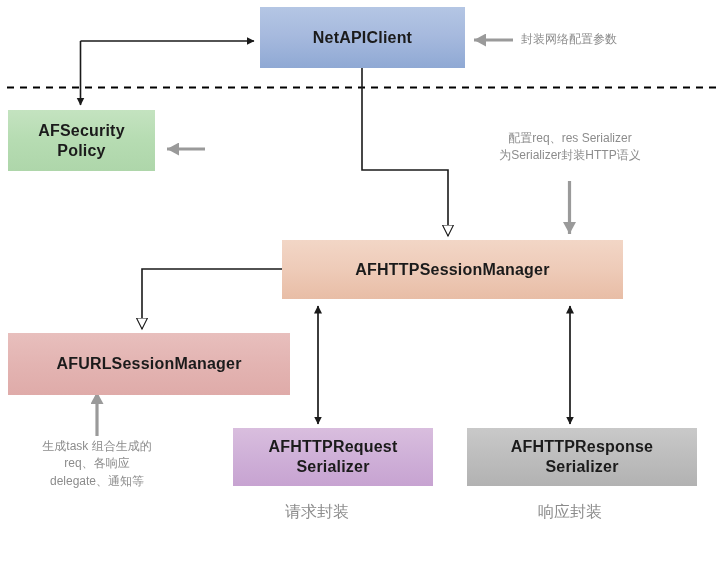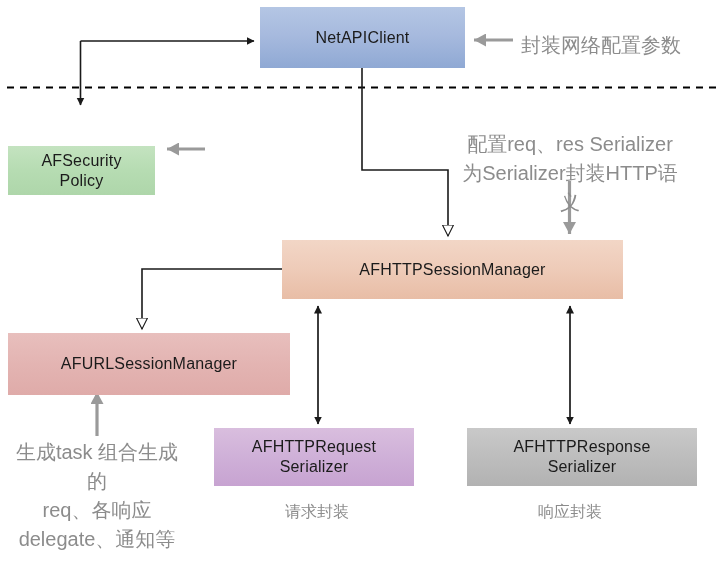--- a/index.html
+++ b/index.html
@@ -28,20 +28,21 @@
     box-sizing: border-box;
     display: flex;
     align-items: center;
     justify-content: center;
     text-align: center;
     color: #1b1b1b;
     font-size: 16px;
     line-height: 1.25;
     letter-spacing: 0.2px;
     z-index: 3;
+    font-weight: bold;
   }
   .node-blue {
     background: linear-gradient(to bottom, #b4c6e4 0%, #a7bade 45%, #8fa9d4 100%);
   }
   .node-green {
     background: linear-gradient(to bottom, #c4e3c0 0%, #b6dcb2 50%, #aed6aa 100%);
   }
   .node-salmon {
     background: linear-gradient(to bottom, #f2d6c6 0%, #eecbb8 50%, #e8bda6 100%);
   }
@@ -50,21 +51,21 @@
   }
   .node-purple {
     background: linear-gradient(to bottom, #d9bede 0%, #cfb0d8 50%, #c7a3d1 100%);
   }
   .node-gray {
     background: linear-gradient(to bottom, #c9c9c9 0%, #bdbdbd 50%, #b2b2b2 100%);
   }
   .annot {
     position: absolute;
     color: #8c8c8c;
-    font-size: 20px;
+    font-size: 12px;
     line-height: 1.45;
     text-align: center;
     white-space: pre-line;
     z-index: 3;
   }
   .annot-left {
     text-align: left;
   }
   .caption {
     position: absolute;
@@ -115,34 +116,34 @@
 
     <path d="M569.5,181 L569.5,234" fill="none" stroke="#9a9a9a" stroke-width="3.2" marker-end="url(#arrow-gray)"></path>
 
     <path d="M97,436 L97,392" fill="none" stroke="#9a9a9a" stroke-width="3.2" marker-end="url(#arrow-gray)"></path>
   </svg>
 
   <div class="node node-blue" style="left:260px; top:7px; width:205px; height:61px;">
     <span>NetAPIClient</span>
   </div>
 
-  <div class="node node-green" style="left:8px; top:110px; width:147px; height:49px;margin-top:36px;">
+  <div class="node node-green" style="left:8px; top:110px; width:147px; height:61px;">
     <span style="white-space:pre-line;">AFSecurity
 Policy</span>
   </div>
 
   <div class="node node-salmon" style="left:282px; top:240px; width:341px; height:59px;">
     <span>AFHTTPSessionManager</span>
   </div>
 
   <div class="node node-rose" style="left:8px; top:333px; width:282px; height:62px;">
     <span>AFURLSessionManager</span>
   </div>
 
-  <div class="node node-purple" style="left:214px; top:428px; width:200px; height:58px;">
+  <div class="node node-purple" style="left:233px; top:428px; width:200px; height:58px;">
     <span style="white-space:pre-line;">AFHTTPRequest
 Serializer</span>
   </div>
 
   <div class="node node-gray" style="left:467px; top:428px; width:230px; height:58px;">
     <span style="white-space:pre-line;">AFHTTPResponse
 Serializer</span>
   </div>
 
   <div class="annot annot-left" style="left:521px; top:31px; width:190px;">封装网络配置参数</div>

